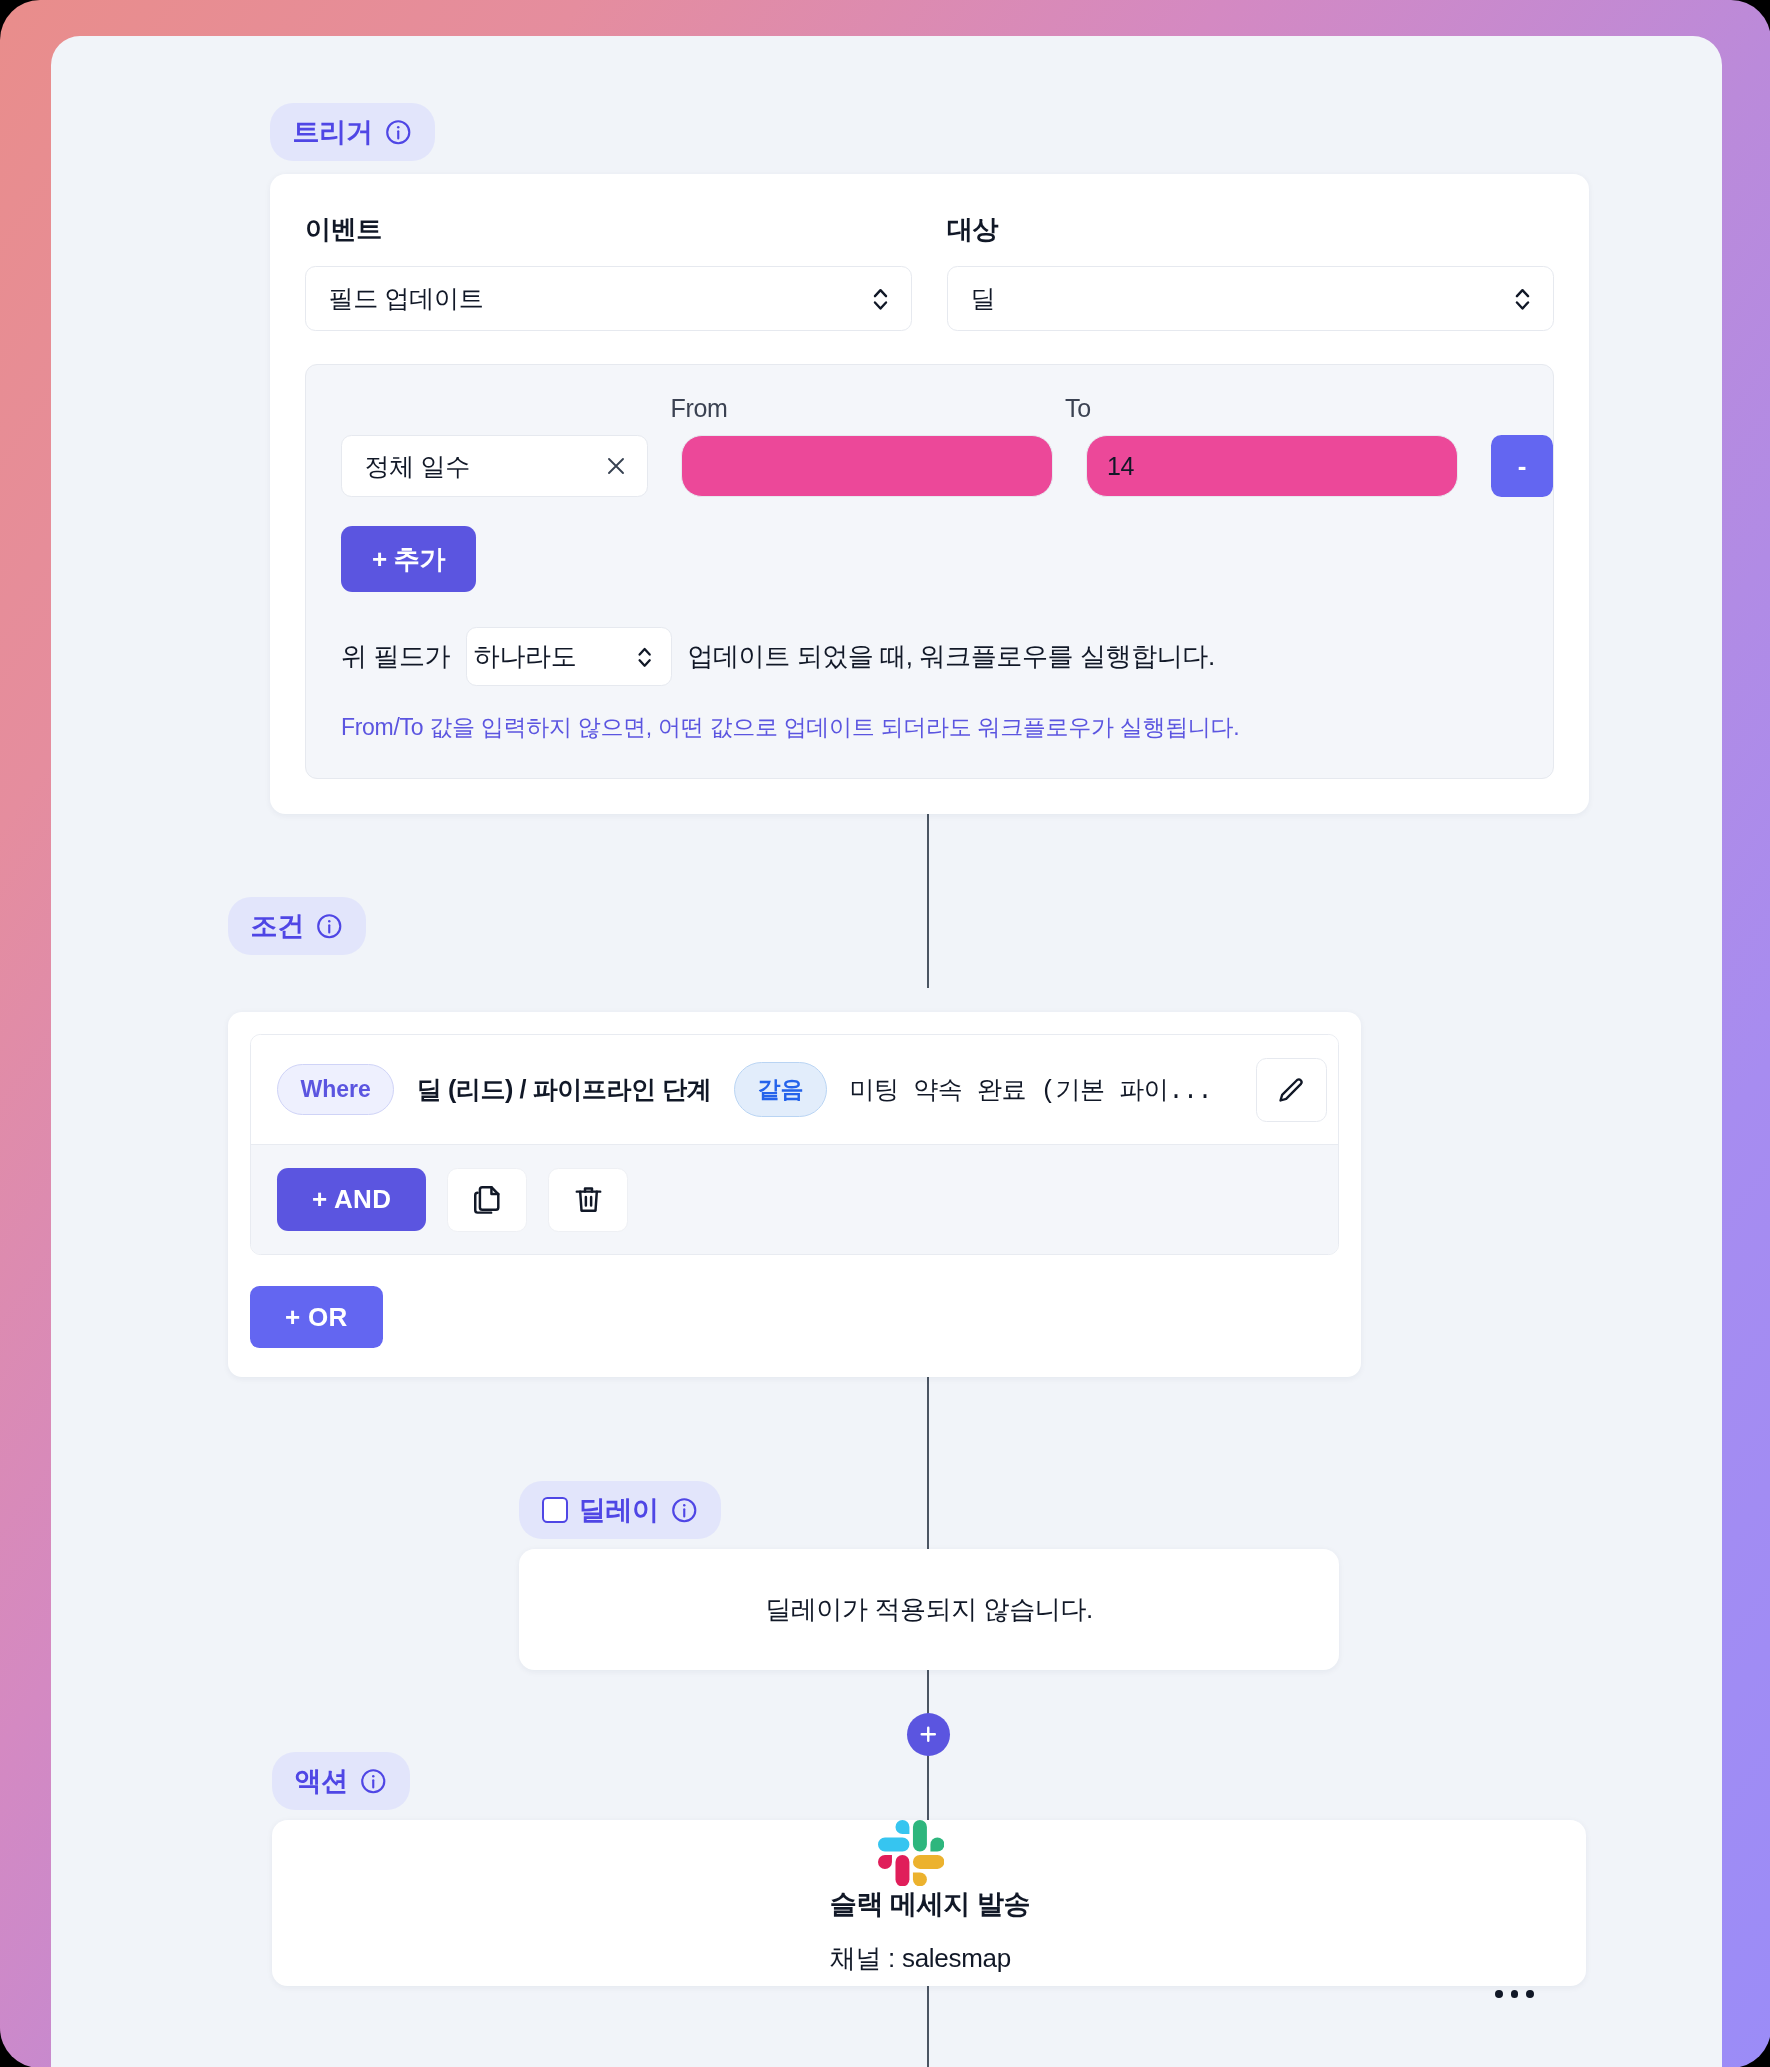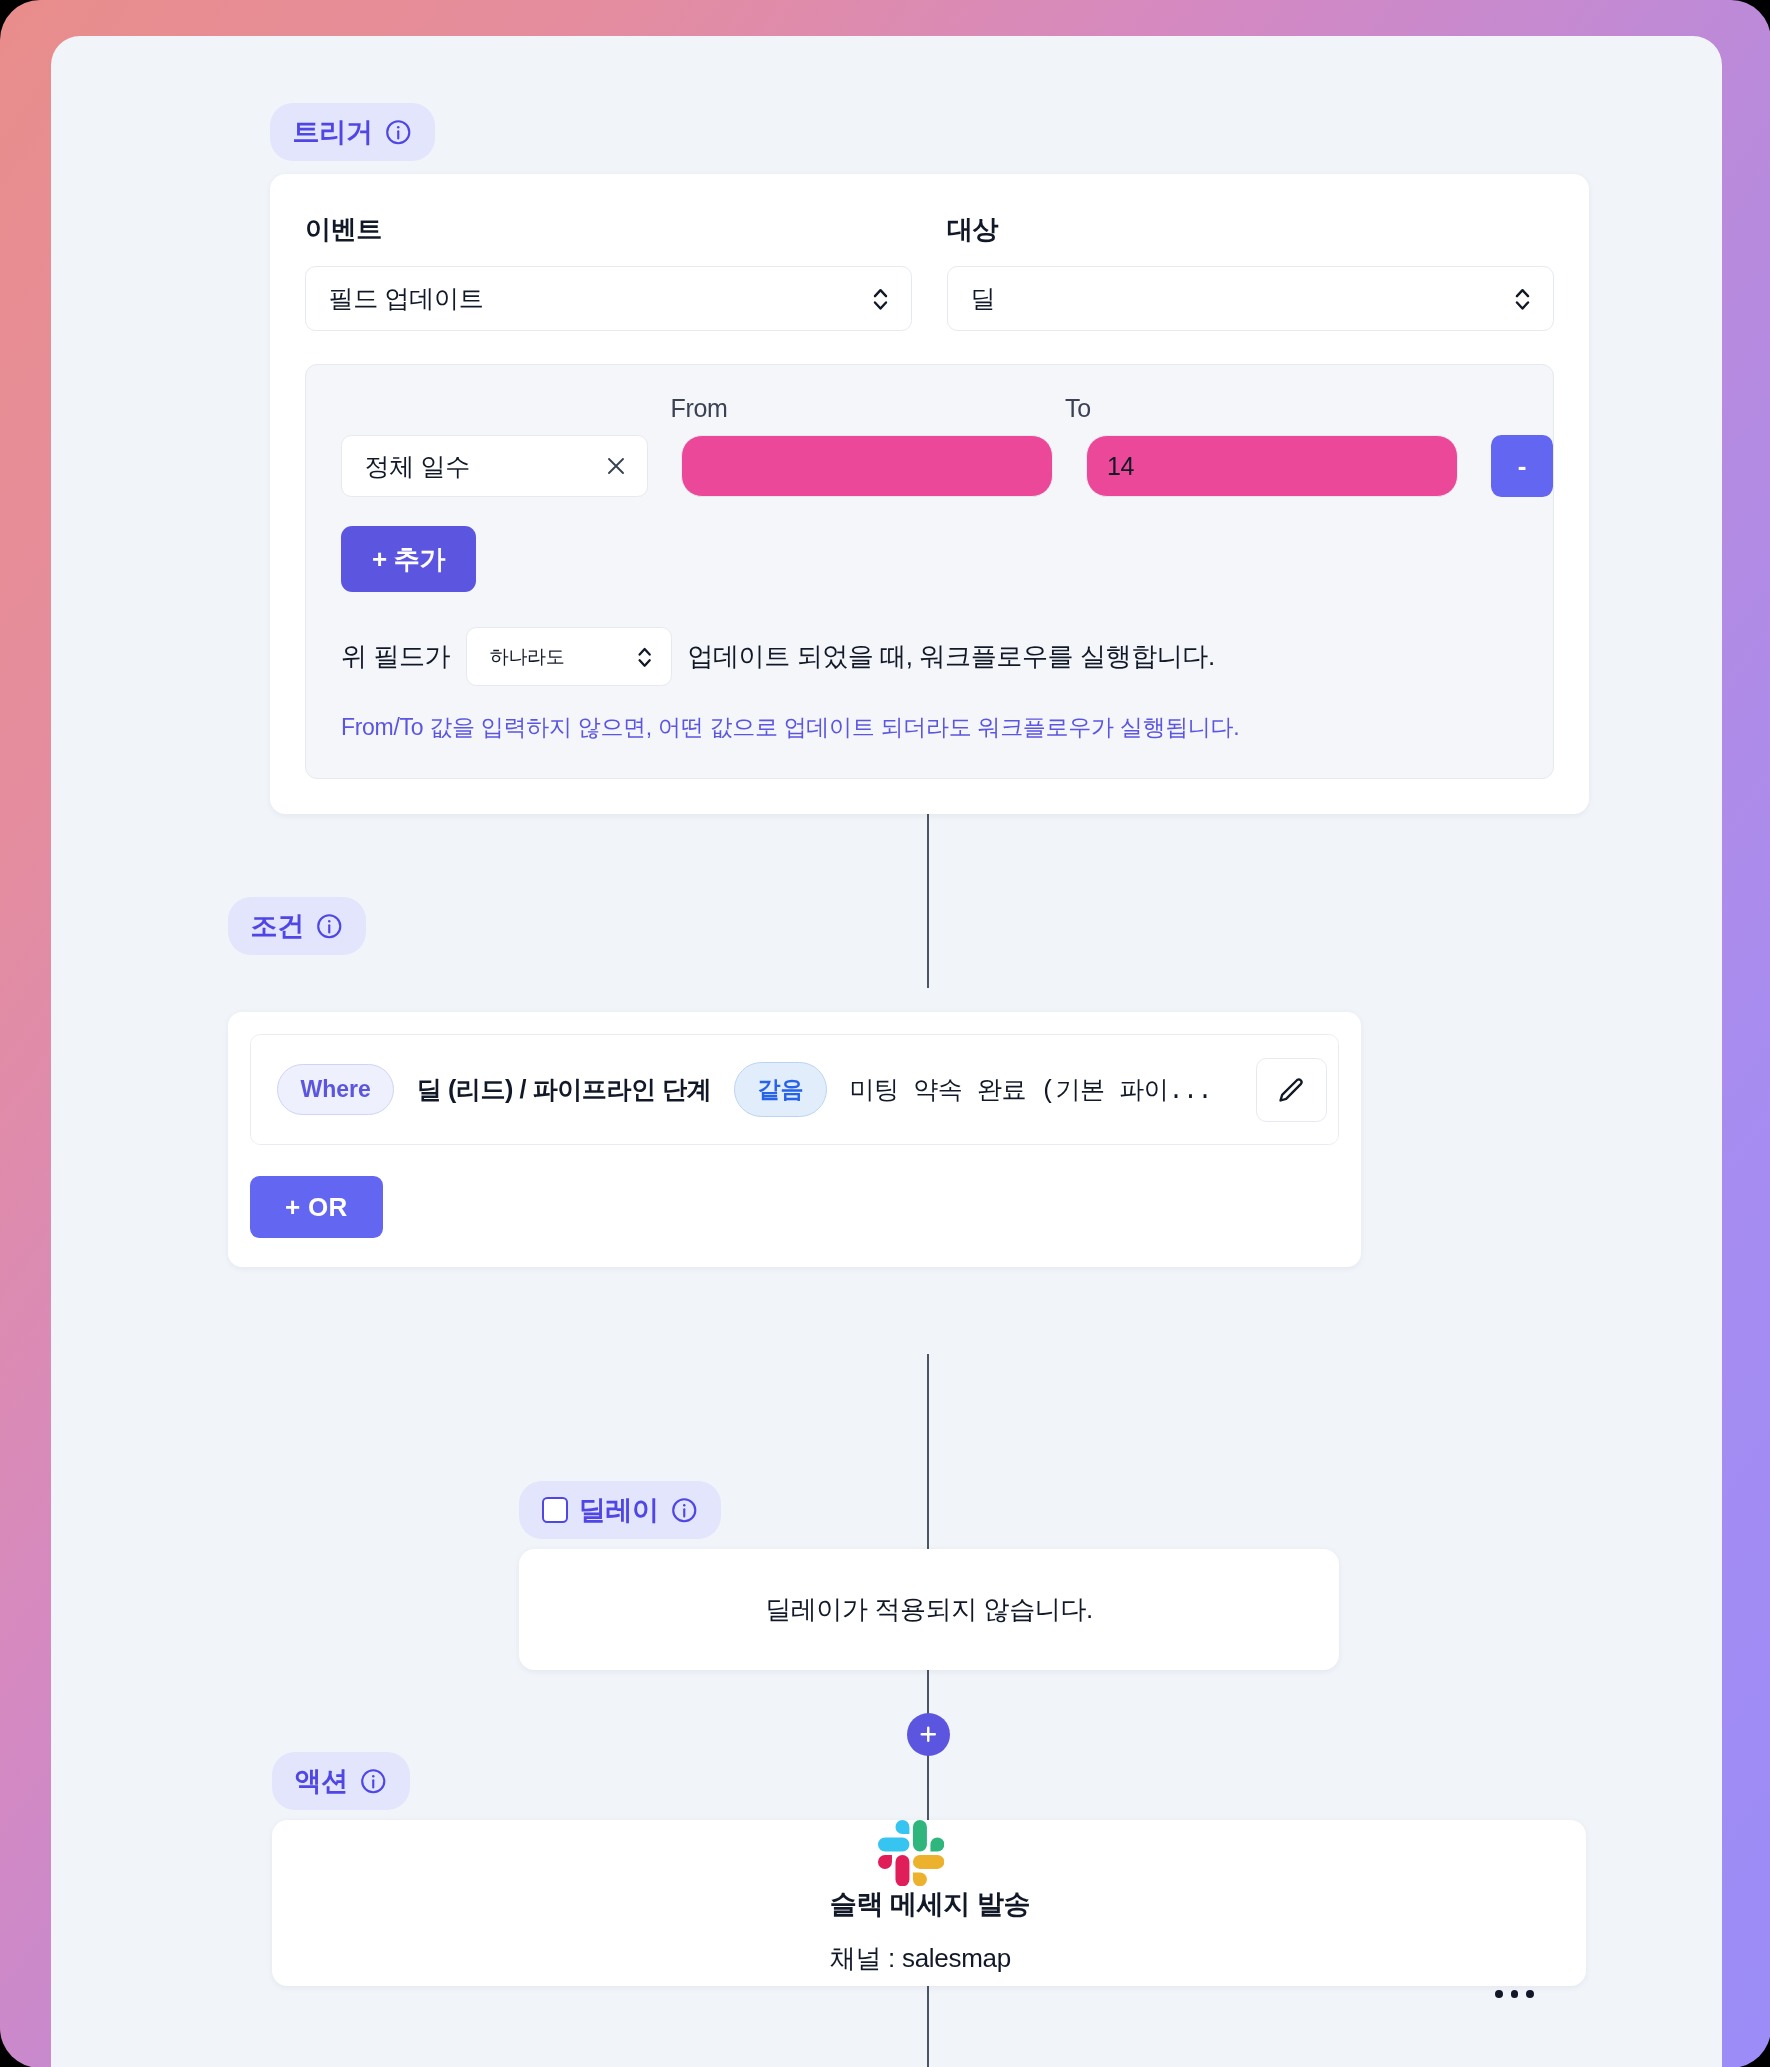--- a/index.html
+++ b/index.html
@@ -187,22 +187,22 @@
     letter-spacing: -0.4px;
   }
   .mini-select {
     position: relative;
     height: 59px;
     min-width: 206px;
     border: 1.4px solid #e6e9ef;
     border-radius: 10.4px;
     background: #fff;
     display: flex; align-items: center;
-    padding: 0 48px 0 23px;
-    font-size: 19px;
+    padding: 0 48px 0 7px;
+    font-size: 26px;
     color: #111827;
   }
   .mini-select .chev { right: 17.3px; height: 28px; width: 17.3px; }
 
   .note {
     margin-top: 26px;
     font-size: 23px;
     color: #5b55e0;
     letter-spacing: -0.3px;
   }
@@ -524,20 +524,38 @@
           <span class="icon-btn">
             <svg viewBox="0 0 24 24" fill="none" stroke="#111827" stroke-width="1.7" stroke-linecap="round" stroke-linejoin="round">
               <path d="M4 6.6h16"></path>
                 <path d="M9.6 6.6V4.4h4.8v2.2"></path>
               <path d="M6.3 6.6l.9 13.1h9.6l.9-13.1"></path>
               <path d="M10.2 10.3v5.8M13.8 10.3v5.8"></path>
             </svg>
           </span>
         </div>
 
+        <div class="cond-actions">
+          <span class="and-btn">+ AND</span>
+          <span class="sq-btn">
+            <svg viewBox="0 0 24 24" fill="none" stroke="#111827" stroke-width="1.7" stroke-linecap="round" stroke-linejoin="round">
+              <path d="M8.4 3.6h6.3l4.7 4.7v9.1a1.6 1.6 0 0 1-1.6 1.6H8.4a1.6 1.6 0 0 1-1.6-1.6V5.2a1.6 1.6 0 0 1 1.6-1.6z"></path>
+              <path d="M14.7 3.6v4.7h4.7"></path>
+              <path d="M5.2 7.4A1.6 1.6 0 0 0 3.6 9v10.4A1.6 1.6 0 0 0 5.2 21h9.3"></path>
+            </svg>
+          </span>
+          <span class="sq-btn">
+            <svg viewBox="0 0 24 24" fill="none" stroke="#111827" stroke-width="1.7" stroke-linecap="round" stroke-linejoin="round">
+              <path d="M4 6.6h16"></path>
+                <path d="M9.6 6.6V4.4h4.8v2.2"></path>
+              <path d="M6.3 6.6l.9 13.1h9.6l.9-13.1"></path>
+              <path d="M10.2 10.3v5.8M13.8 10.3v5.8"></path>
+            </svg>
+          </span>
+        </div>
       </div>
 
       <div class="or-wrap">
         <span class="or-btn">+ OR</span>
       </div>
     </div>
 
     <div id="delay-badge-wrap">
       <div class="sec-badge">
         <span class="cb"></span>

